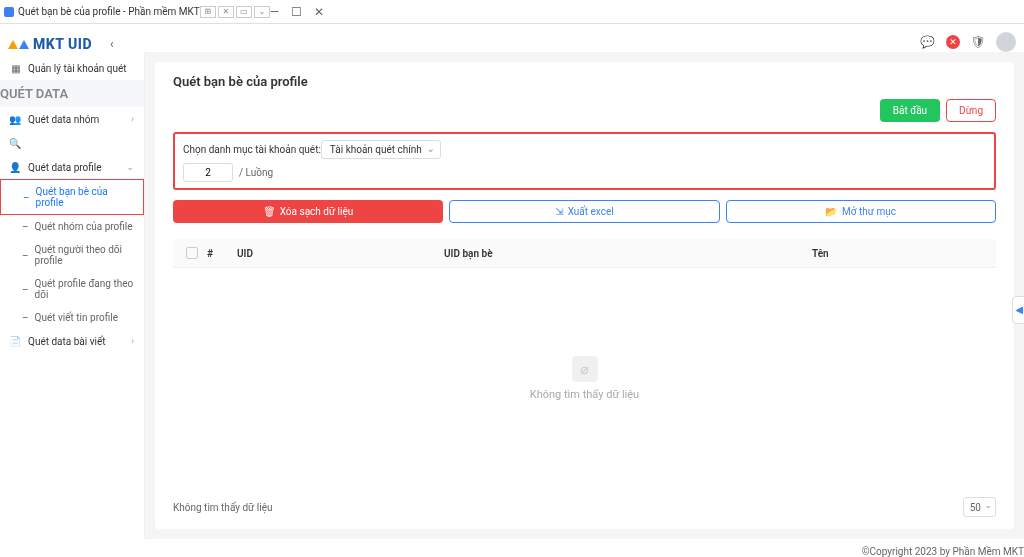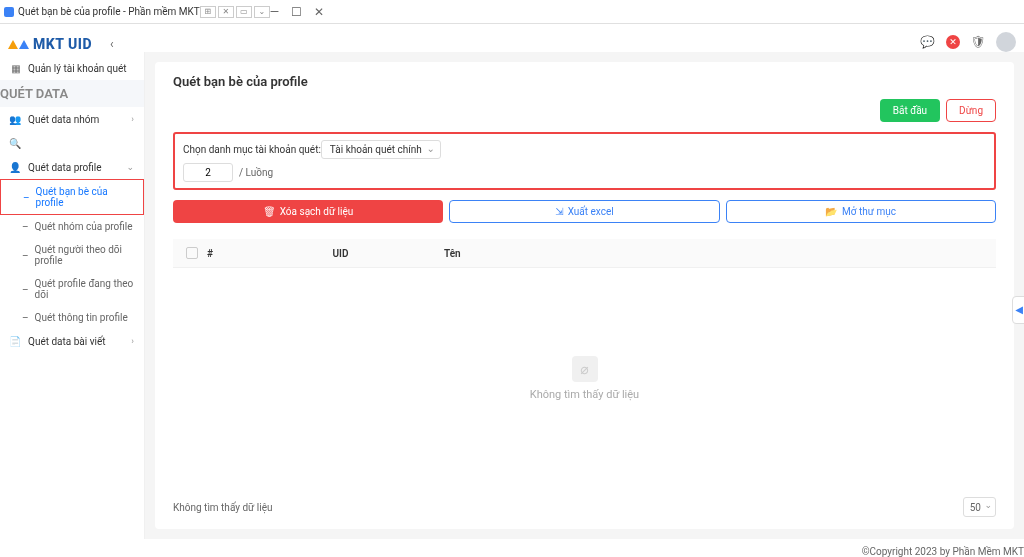--- a/index.html
+++ b/index.html
@@ -61,21 +61,21 @@
 .inline-label { color: #333; }
 .luong-suffix { margin-left: 6px; color: #666; }
 
 .action-row { display: flex; gap: 6px; margin-bottom: 8px; }
 .action-row .btn { flex: 1; text-align: center; }
 
 .table-area { flex: 1; display: flex; flex-direction: column; }
 .thead { display: flex; align-items: center; padding: 8px 4px; border-bottom: 1px solid #f0f0f0; font-size: 10px; font-weight: 600; color: #333; background: #fafafa; }
 .th-check { width: 30px; display: flex; justify-content: center; }
 .th-seq { width: 30px; }
-.th-uid { width: 207px; text-align: center; }
+.th-uid { width: 207px; }
 .th-uidfriend { flex: 1; }
 .th-name { width: 180px; }
 .checkbox { width: 12px; height: 12px; border: 1px solid #ccc; border-radius: 2px; }
 
 .empty-state { flex: 1; display: flex; flex-direction: column; align-items: center; justify-content: center; color: #aaa; gap: 6px; }
 .empty-icon { width: 26px; height: 26px; border-radius: 4px; background: #f0f0f0; display: flex; align-items: center; justify-content: center; font-size: 14px; color: #ccc; }
 
 .table-footer { display: flex; align-items: center; justify-content: space-between; padding-top: 8px; font-size: 10px; color: #666; }
 .page-size { border: 1px solid #ddd; border-radius: 3px; padding: 4px 14px 3px 6px; position: relative; }
 .page-size::after { content: "⌄"; position: absolute; right: 3px; top: 2px; color: #999; font-size: 9px; }
@@ -156,21 +156,21 @@
     <div class="side-item sub">
       <span>–</span>
       <span>Quét người theo dõi profile</span>
     </div>
     <div class="side-item sub">
       <span>–</span>
       <span>Quét profile đang theo dõi</span>
     </div>
     <div class="side-item sub">
       <span>–</span>
-      <span>Quét thông tin profile</span>
+      <span>Quét viết tin profile</span>
     </div>
     <div class="side-item">
       <span class="side-icon">📄</span>
       <span>Quét data bài viết</span>
       <span class="side-chevron">›</span>
     </div>
   </div>
 
   <div class="main">
     <div class="card">
@@ -211,20 +211,21 @@
         </div>
       </div>
 
       <div class="table-area">
         <div class="thead">
           <div class="th-check">
               <div class="checkbox"></div>
             </div>
           <div class="th-seq">#</div>
           <div class="th-uid">UID</div>
+          <div class="th-uidfriend">UID bạn bè</div>
           <div class="th-name">Tên</div>
         </div>
         <div class="empty-state">
           <div class="empty-icon">⌀</div>
           <div>Không tìm thấy dữ liệu</div>
         </div>
         <div class="table-footer">
           <span>Không tìm thấy dữ liệu</span>
           <div class="page-size">50</div>
         </div>

